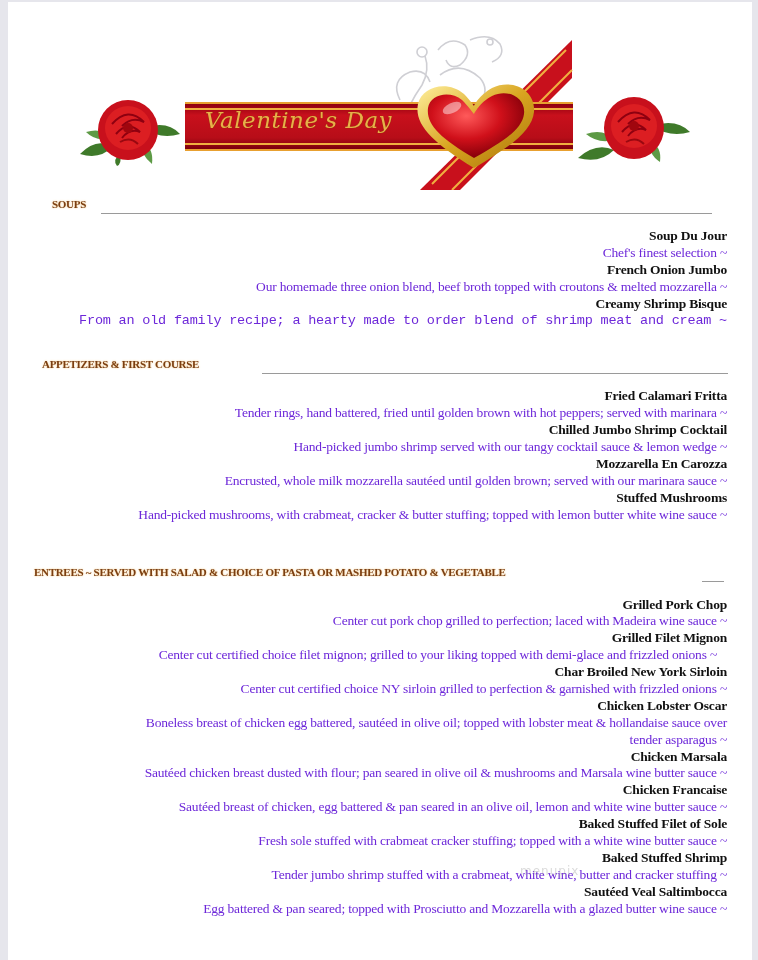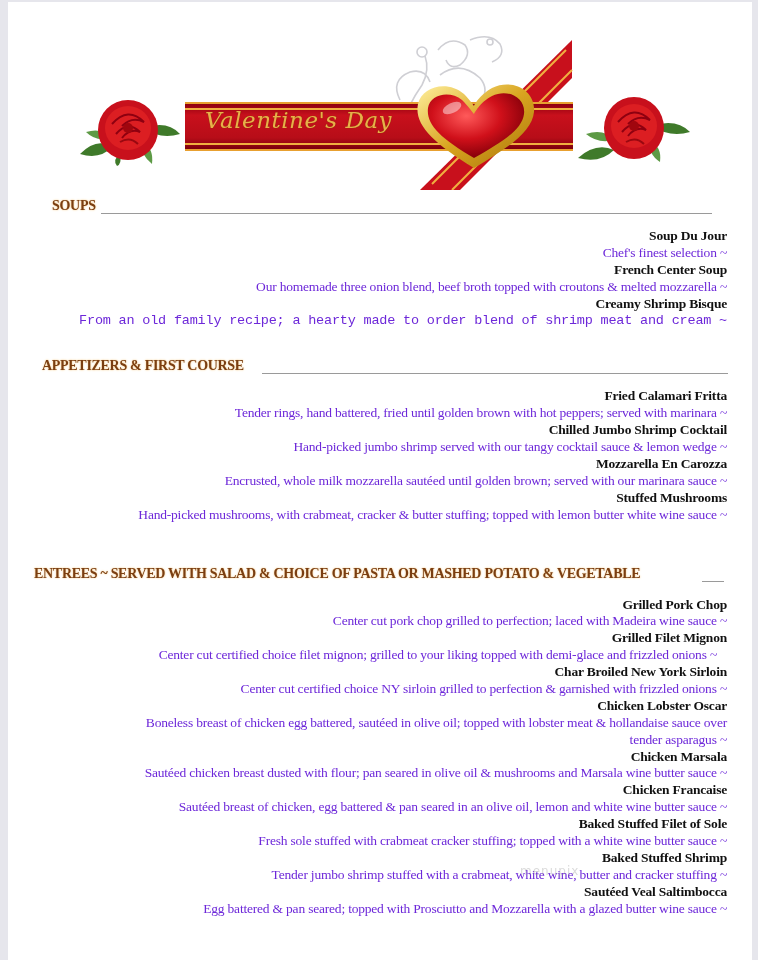--- a/index.html
+++ b/index.html
@@ -35,21 +35,21 @@
     text-shadow:0 0 1px #7a4a00;
   }
   .diag-ribbon {
     position:absolute; left:390px; top:40px; width:200px; height:150px;
   }
   .swirl { position:absolute; left:380px; top:30px; }
   .heart { position:absolute; left:412px; top:80px; }
 
   
   .section-header {
-    position:absolute; font-weight:bold; font-size:14px;
+    position:absolute; font-weight:bold; font-size:11px;
     color:#7a3e12; text-shadow:0 0 2px #f3c070;
     letter-spacing:-0.3px;
   }
   .rule {
     position:absolute; height:1px; background:#9a9a9a;
   }
   .item {
     position:absolute; right:31px; text-align:right; white-space:nowrap;
     font-size:13.5px; line-height:17px; color:#222;
     letter-spacing:-0.2px;
@@ -133,21 +133,21 @@
     <path d="M50 50 Q60 44 68 52" fill="none" stroke="#9a0810" stroke-width="2"></path>
     <circle cx="58" cy="34" r="5" fill="#a0060e"></circle>
   </svg>
 </div>
 
 <div class="section-header" style="left:52px; top:198px;">SOUPS</div>
 <div class="rule" style="left:101px; top:213px; width:611px;"></div>
 
 <div class="item item-name" style="top:227px;">Soup Du Jour</div>
 <div class="item item-desc" style="top:244px;">Chef's finest selection ~</div>
-<div class="item item-name" style="top:261px;">French Center Soup</div>
+<div class="item item-name" style="top:261px;">French Onion Jumbo</div>
 <div class="item item-desc" style="top:278px;">Our homemade three onion blend, beef broth topped with croutons &amp; melted mozzarella ~</div>
 <div class="item item-name" style="top:295px;">Creamy Shrimp Bisque</div>
 <div class="item item-desc" style="top:312px;font-family:Liberation Mono, monospace;">From an old family recipe; a hearty made to order blend of shrimp meat and cream ~</div>
 
 <div class="section-header" style="left:42px; top:358px;">APPETIZERS &amp; FIRST COURSE</div>
 <div class="rule" style="left:262px; top:373px; width:466px;"></div>
 
 <div class="item item-name" style="top:387px;">Fried Calamari Fritta</div>
 <div class="item item-desc" style="top:404px;">Tender rings, hand battered, fried until golden brown with hot peppers; served with marinara ~</div>
 <div class="item item-name" style="top:421px;">Chilled Jumbo Shrimp Cocktail</div>

